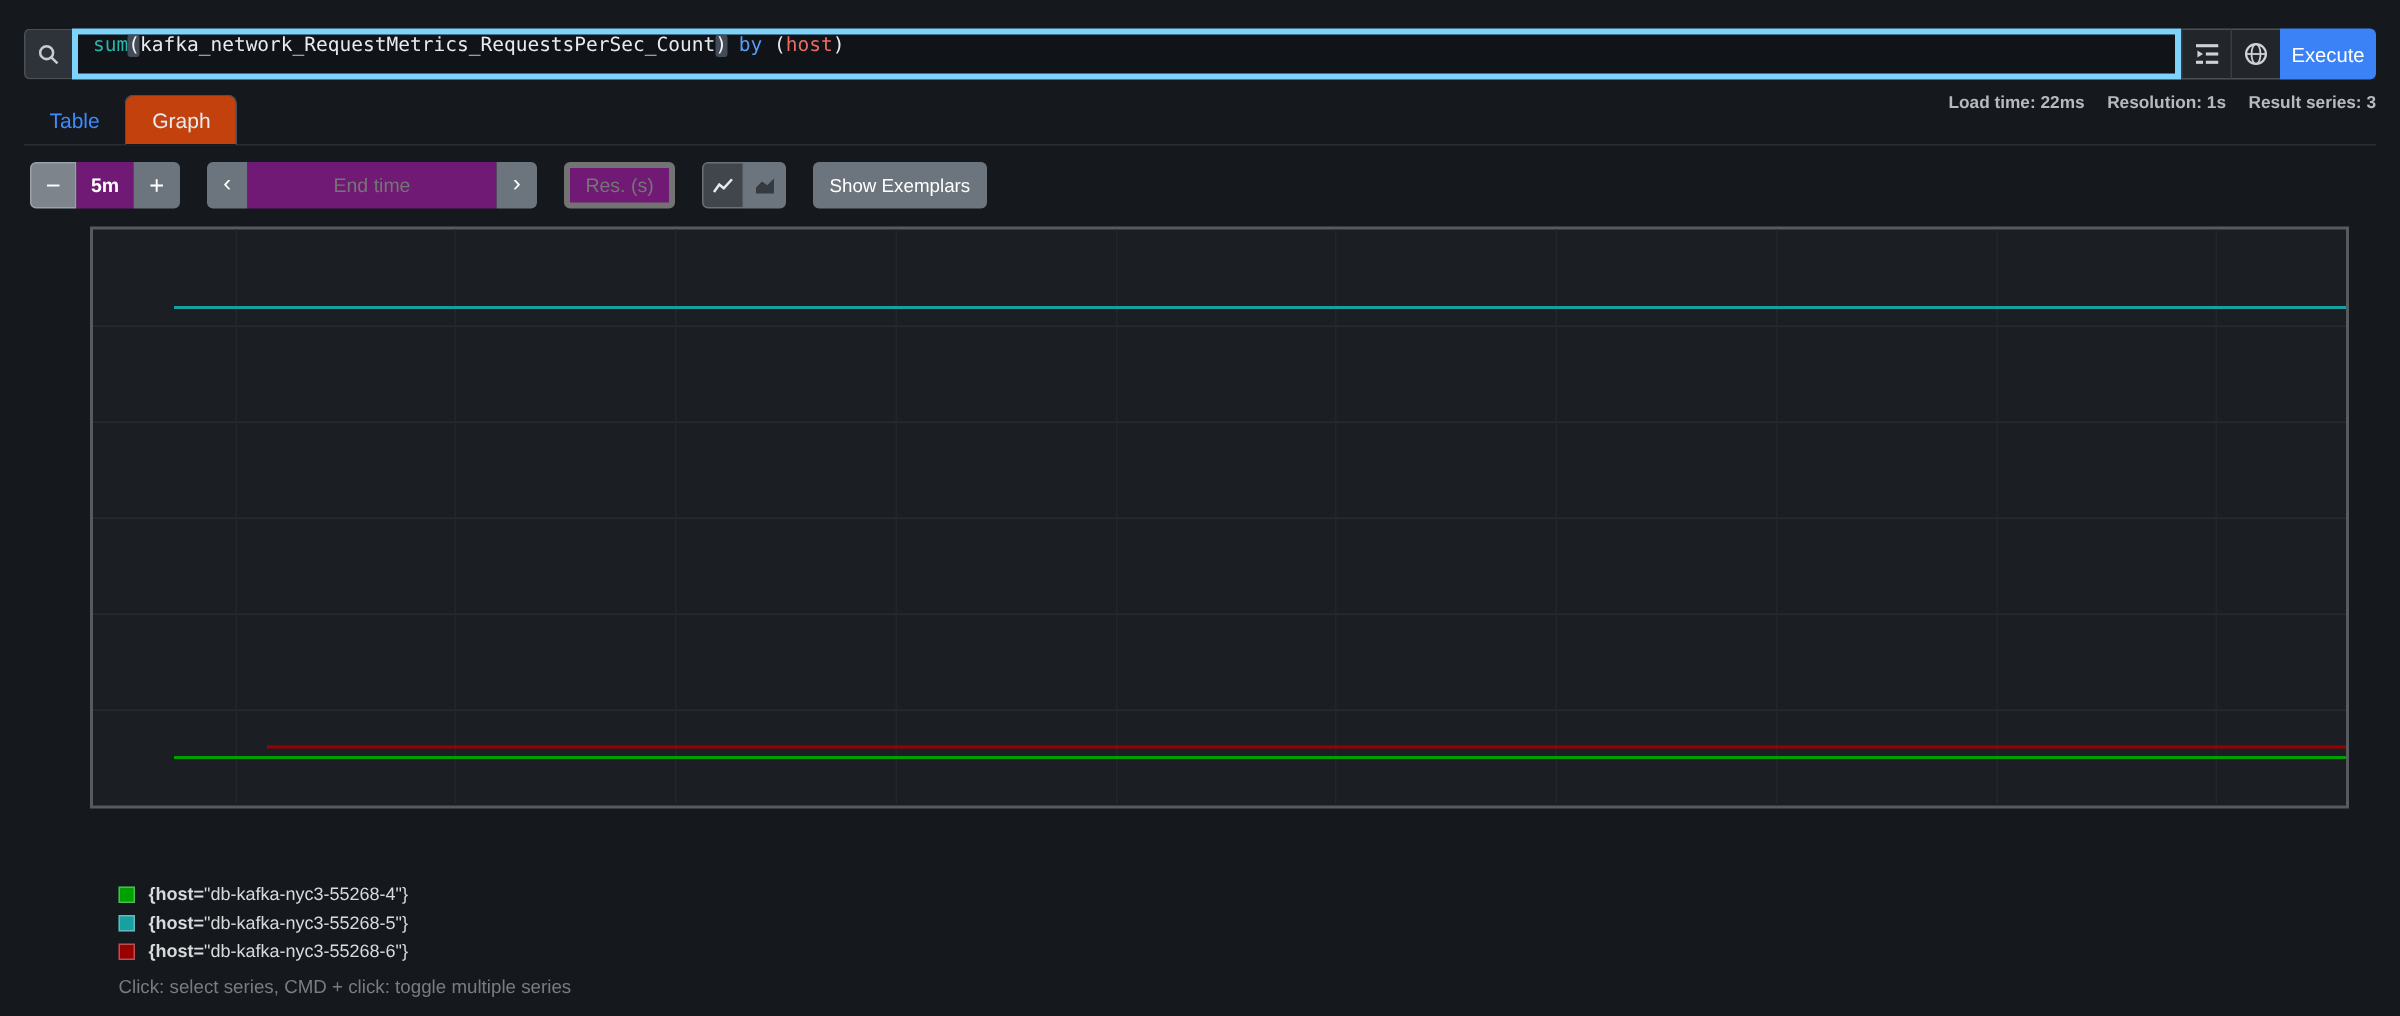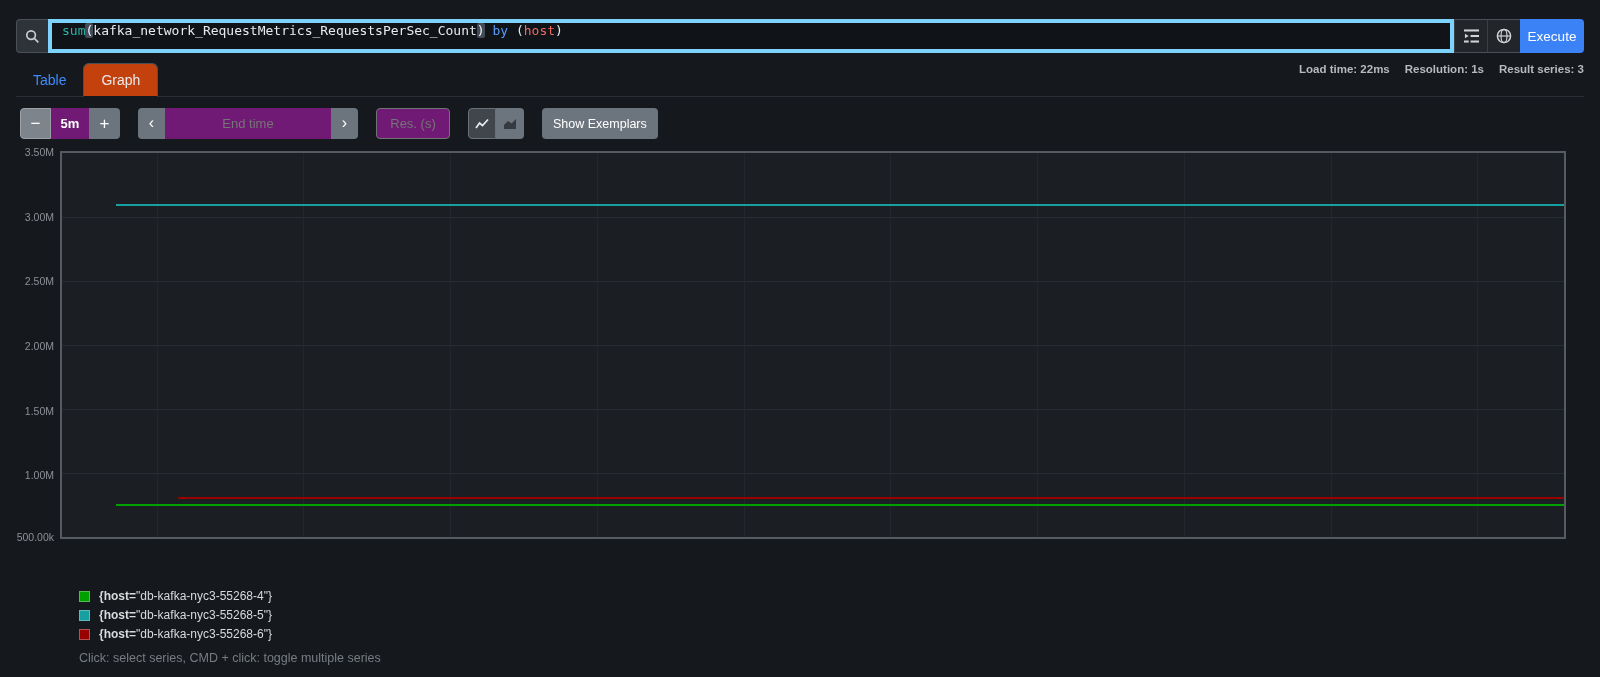--- a/index.html
+++ b/index.html
@@ -43,21 +43,21 @@
     cursor:pointer; font-family:"Liberation Sans", sans-serif; }
   .tb-btn.lighter { background:#7d848b; border:1px solid #9aa1a7; }
   .sq { width:31px; font-size:17px; }
   .chev { width:27px; font-size:16px; padding-bottom:2px; }
   .rad-l { border-radius:4px 0 0 4px; }
   .rad-r { border-radius:0 4px 4px 0; }
   .tb-input { background:#701a75; border:none; color:#fff; text-align:center;
     font-family:"Liberation Sans", sans-serif; font-size:13px; font-weight:bold; }
   .range-input { width:38px; }
   .time-input { width:166px; font-weight:normal; color:#a5a9ad; }
-  .res-input { width:74px; border:1px solid #737373; border-radius:4px; font-weight:normal; color:#a5a9ad; }
+  .res-input { width:74px; border:4px solid #737373; border-radius:4px; font-weight:normal; color:#a5a9ad; }
   .icon-btn { width:28px; display:flex; align-items:center; justify-content:center; cursor:pointer; }
   .icon-btn.active { background:#40464c; border:1px solid #6a7177; }
   .exemplars-btn { background:#6c757d; color:#fff; border:none; border-radius:4px; padding:0 11px;
     font-size:12.5px; cursor:pointer; font-family:"Liberation Sans", sans-serif; }
   
   .chart-wrap { position:relative; height:410px; margin-top:12px; }
   .plot { position:absolute; left:60px; top:0; width:1506px; height:388px;
     border:2px solid #565b61; background:#1b1f24; }
   .hgrid { position:absolute; left:0; right:0; height:1px; background:#272c32; }
   .hgrid:nth-child(1){ top:16.667%; } .hgrid:nth-child(2){ top:33.333%; }
@@ -166,29 +166,20 @@
         <svg width="14" height="12" viewBox="0 0 14 12">
             <path d="M1 11 L1 7 L5 3 L8.5 5.5 L13 1 L13 11 Z" fill="#343a40"></path>
           </svg>
       </span>
     </div>
   </div>
   <button class="exemplars-btn">Show Exemplars</button>
 </div>
 
 <div class="chart-wrap">
-  <div class="yaxis">
-    <div class="ylabel">3.50M</div>
-    <div class="ylabel">3.00M</div>
-    <div class="ylabel">2.50M</div>
-    <div class="ylabel">2.00M</div>
-    <div class="ylabel">1.50M</div>
-    <div class="ylabel">1.00M</div>
-    <div class="ylabel">500.00k</div>
-  </div>
   <div class="plot">
     <div class="hgrid"></div>
     <div class="hgrid"></div>
     <div class="hgrid"></div>
     <div class="hgrid"></div>
     <div class="hgrid"></div>
     <div class="vgrid"></div>
     <div class="vgrid"></div>
     <div class="vgrid"></div>
     <div class="vgrid"></div>

